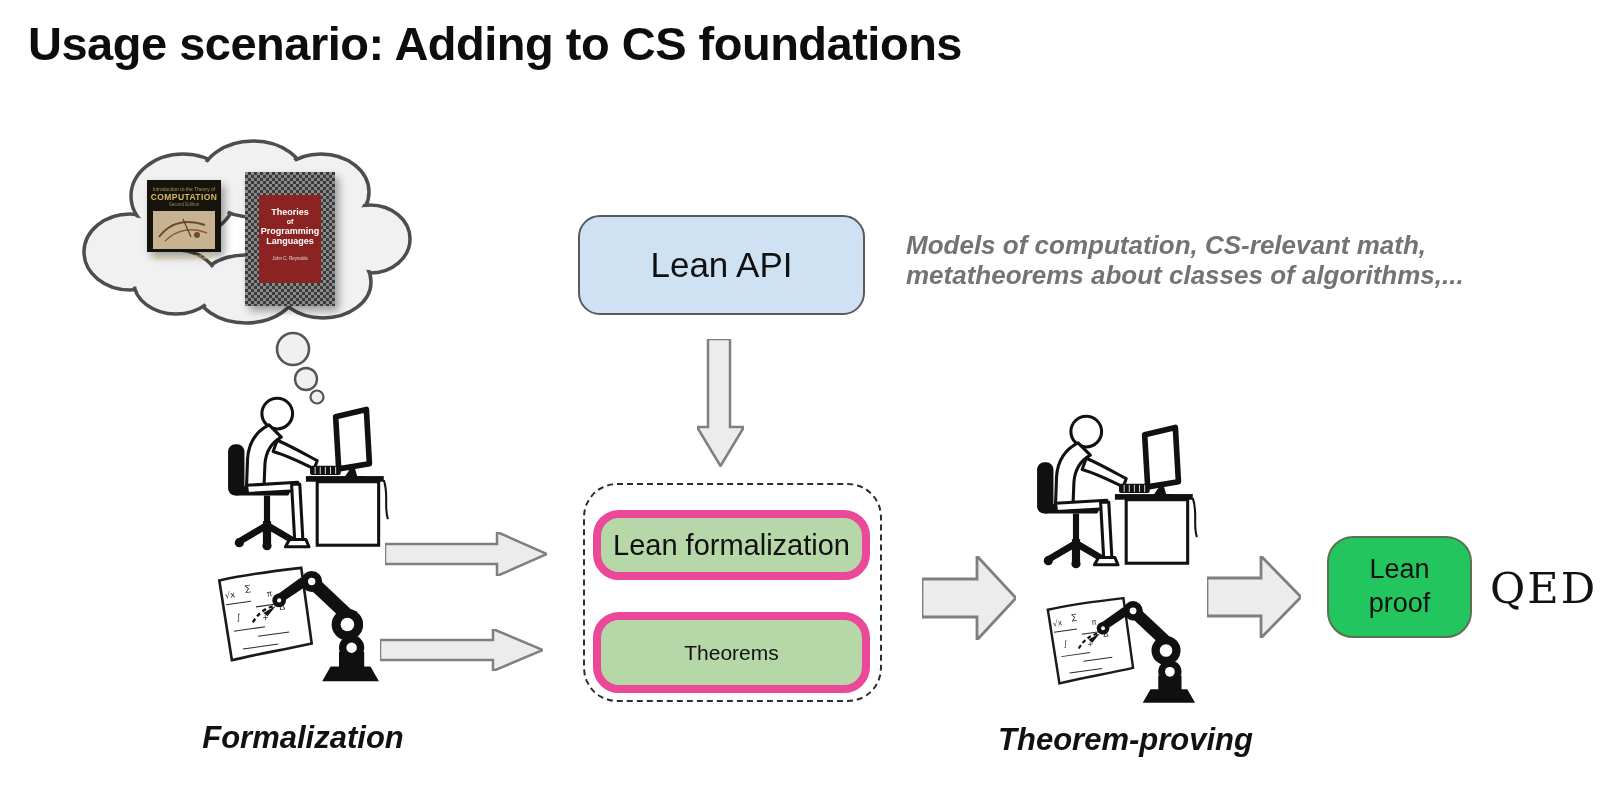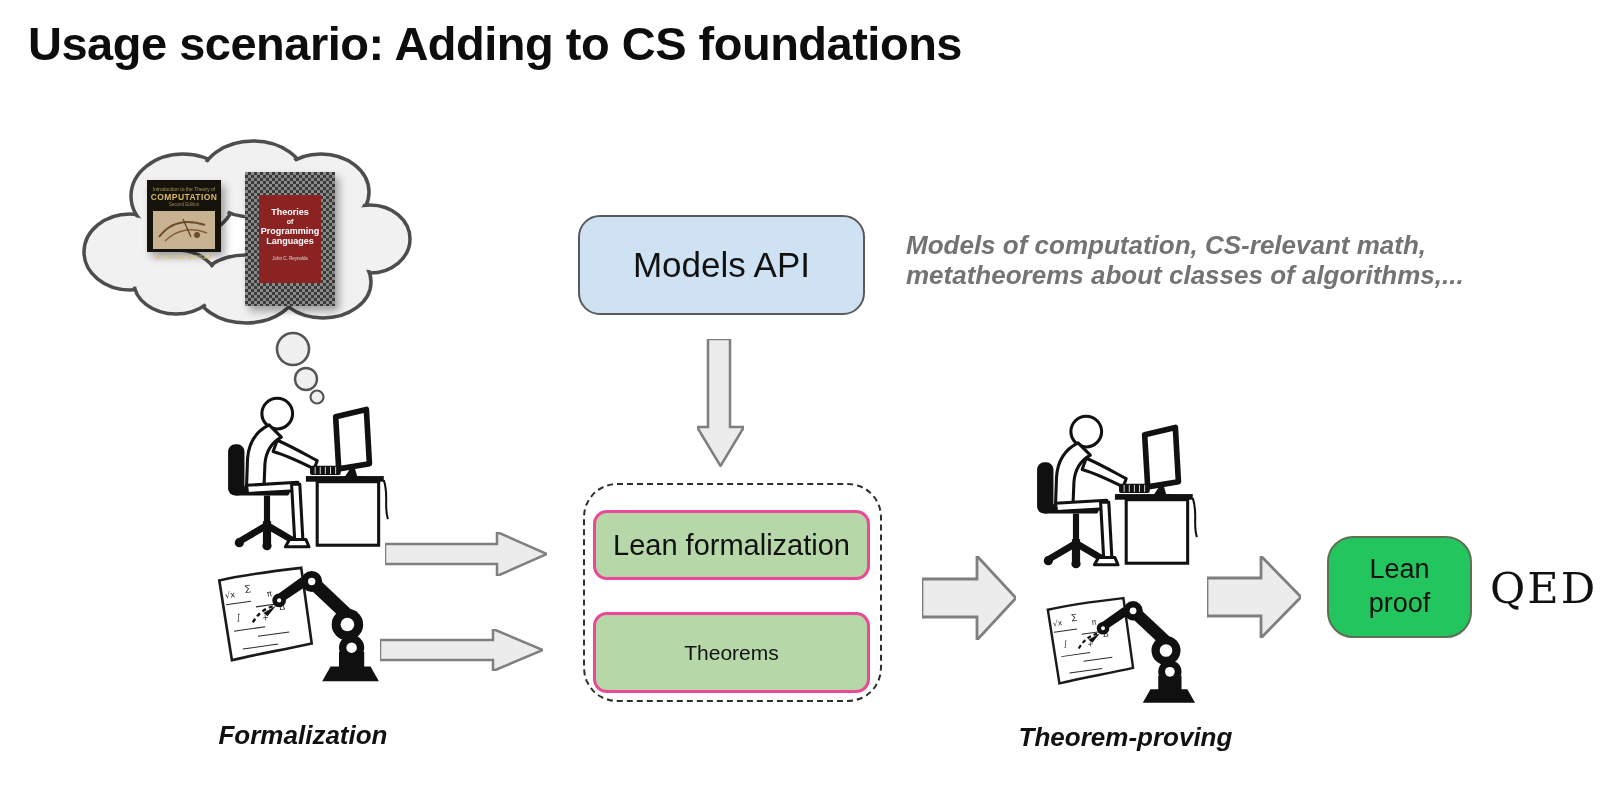--- a/index.html
+++ b/index.html
@@ -48,37 +48,37 @@
   }
   #cslib-box{
     left:578px;top:215px;width:287px;height:100px;border-radius:22px;
     background:#cfe2f3;border:2px solid #5a5a5a;font-size:35px;
   }
   #dashed-group{
     left:583px;top:483px;width:299px;height:219px;border-radius:34px;
     border:2.5px dashed #2e2e2e;box-sizing:border-box;
   }
   .greenbox{
-    position:absolute;background:#b6d7a8;border:3px solid #ec4899;border-radius:14px;
+    position:absolute;background:#b6d7a8;border:8px solid #ec4899;border-radius:26px;
   }
   #lean-form-box{left:8px;top:25px;width:277px;height:70px;font-size:29px;}
   #theorems-box{left:8px;top:127px;width:277px;height:81px;font-size:21px;}
   #lean-proof-box{
     left:1327px;top:536px;width:145px;height:102px;border-radius:26px;
     background:#22c55e;border:2px solid #5f6f52;font-size:27px;line-height:1.25;
   }
   #lean-proof-box .inner{width:86px;margin:0 auto;text-align:center;}
   
   #api-scope{
     left:906px;top:230px;width:640px;font-size:26px;font-weight:bold;font-style:italic;
     color:#737373;line-height:30px;
   }
   #api-scope span{display:block;}
   #qed{left:1490px;top:563px;font-family:"DejaVu Serif",serif;font-size:43px;color:#111;letter-spacing:2px;}
-  .section-label{font-size:26px;font-weight:bold;font-style:italic;color:#111;text-align:center;}
+  .section-label{font-size:31px;font-weight:bold;font-style:italic;color:#111;text-align:center;}
   #label-formalization{left:178px;top:720px;width:250px;}
   #label-theorem-proving{left:988px;top:722px;width:275px;}
   
   svg{display:block;}
 </style>
 </head>
 <body>
 
 <div id="slide">
 
@@ -215,21 +215,21 @@
   <div id="label-formalization" class="abs section-label">Formalization</div>
 
   <svg class="abs" style="left:385px;top:532px;" width="162" height="44" viewBox="0 0 162 44">
     <polygon points="0,12 112,12 112,0 162,22 112,44 112,32 0,32" fill="#ececec" stroke="#7f7f7f" stroke-width="2.5"></polygon>
   </svg>
   <svg class="abs" style="left:380px;top:629px;" width="163" height="42" viewBox="0 0 163 42">
     <polygon points="0,11 113,11 113,0 163,21 113,42 113,31 0,31" fill="#ececec" stroke="#7f7f7f" stroke-width="2.5"></polygon>
   </svg>
 
   <div id="cslib-box" class="abs flowbox">
-    <span>Models API</span>
+    <span>Lean API</span>
   </div>
 
   <svg class="abs" style="left:697px;top:339px;" width="47" height="128" viewBox="0 0 47 128">
     <polygon points="11,0 33,0 33,88 47,88 23.5,127 0,88 11,88" fill="#ececec" stroke="#7f7f7f" stroke-width="2.5"></polygon>
   </svg>
 
   <div id="api-scope" class="abs">
     <span>Models of computation, CS-relevant math,</span>
     <span>metatheorems about classes of algorithms,...</span>
   </div>

